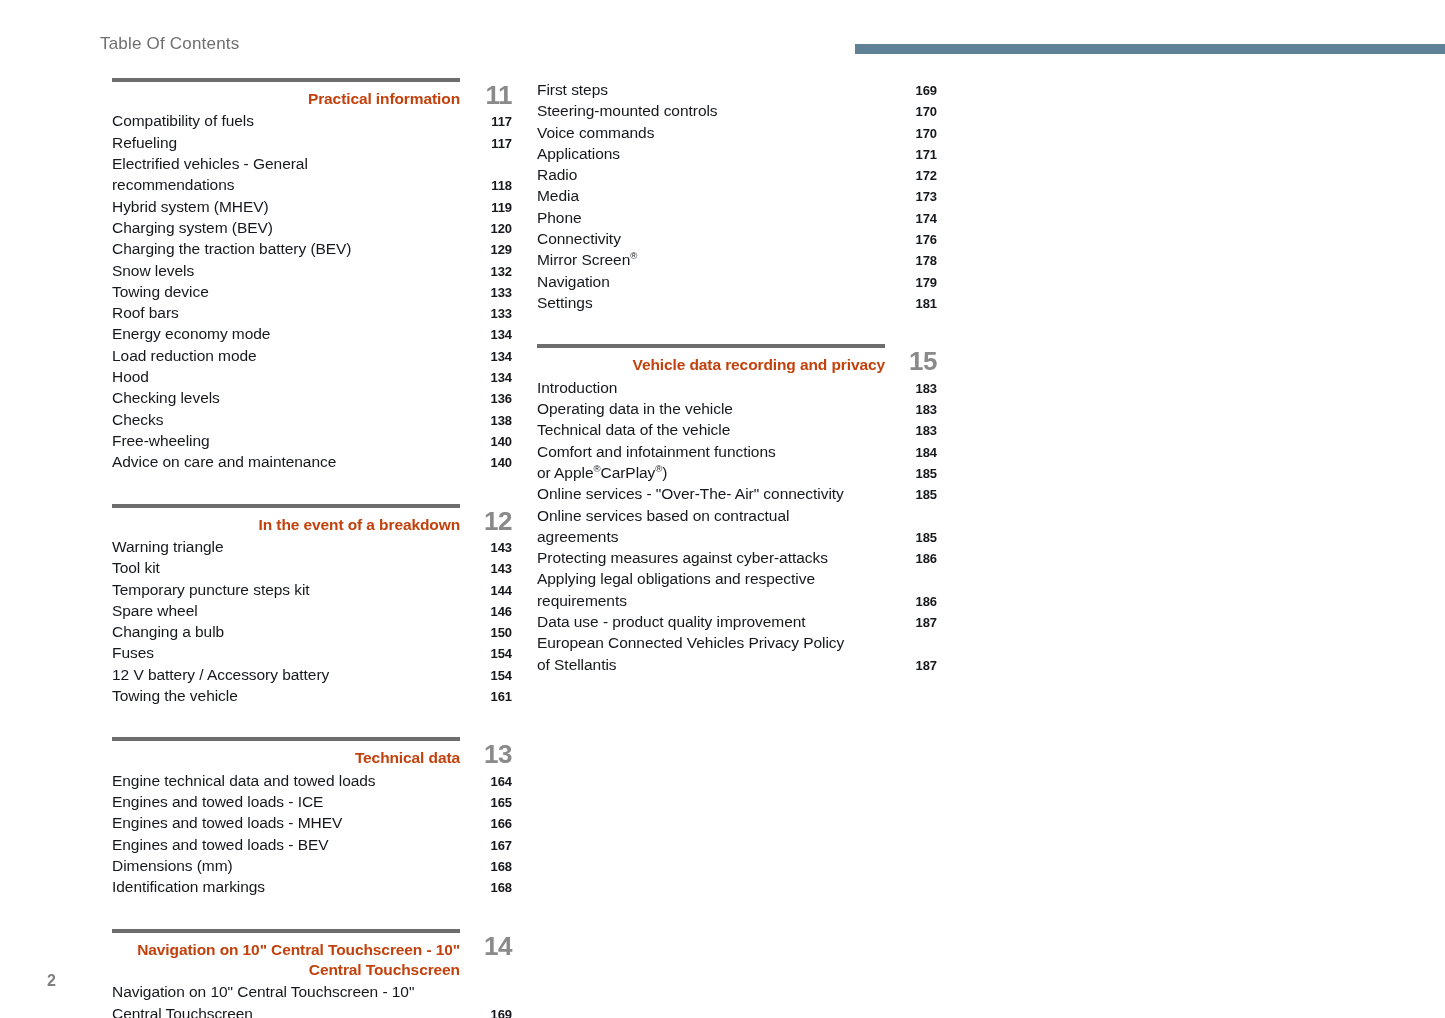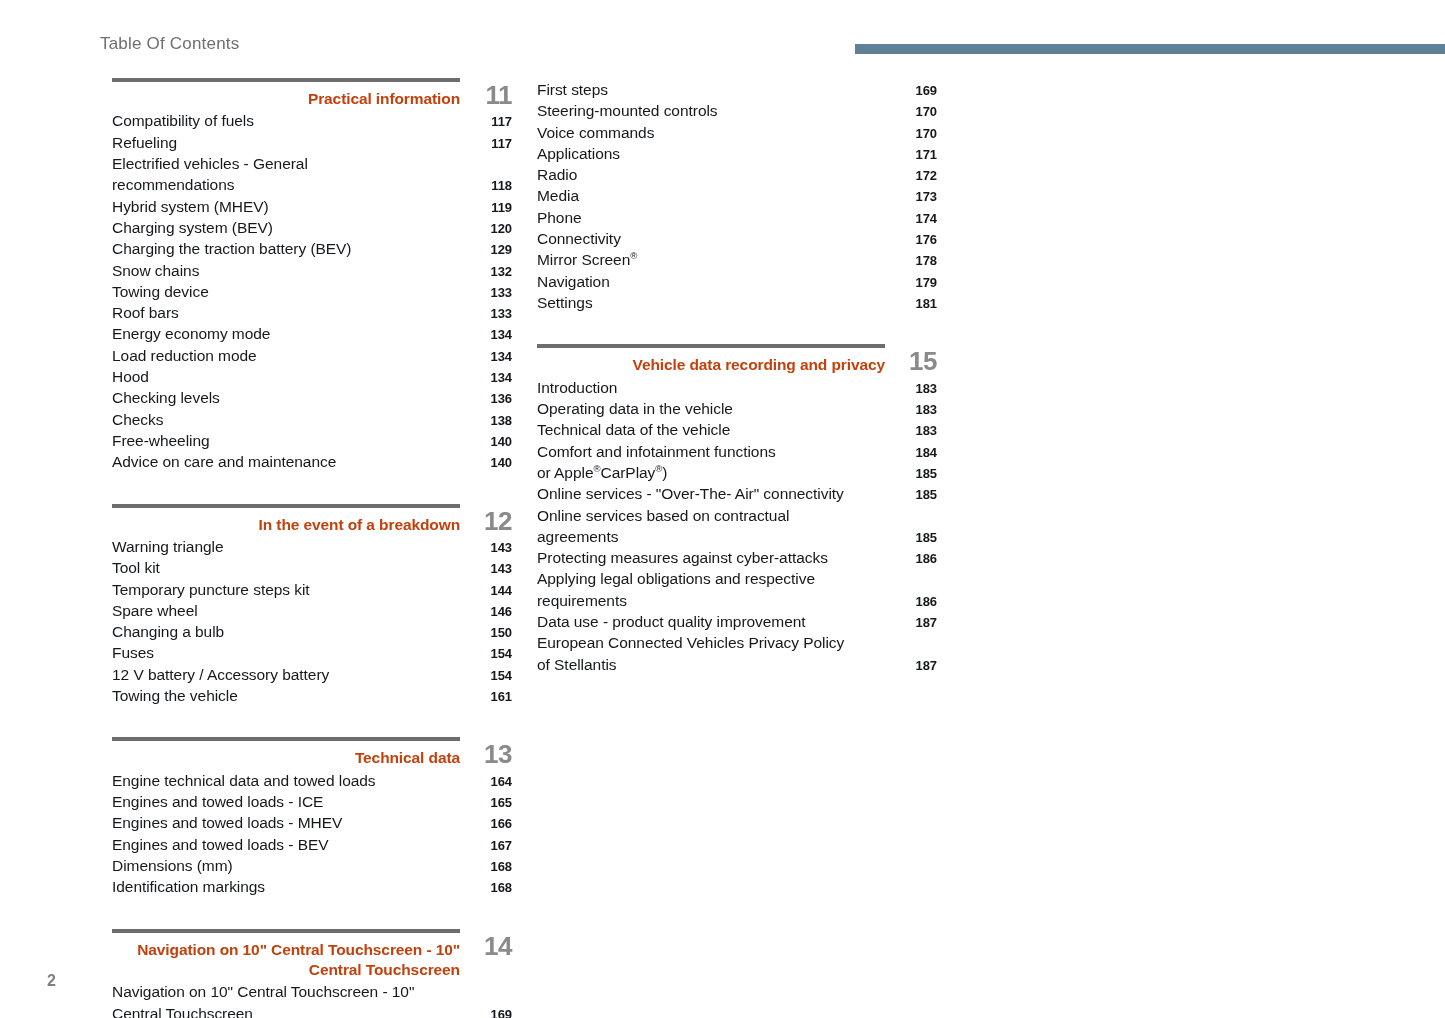--- a/index.html
+++ b/index.html
@@ -167,21 +167,21 @@
         </div>
         <div class="entry">
           <span class="entry-label">Charging system (BEV)</span>
           <span class="entry-page">120</span>
         </div>
         <div class="entry">
           <span class="entry-label">Charging the traction battery (BEV)</span>
           <span class="entry-page">129</span>
         </div>
         <div class="entry">
-          <span class="entry-label">Snow chains</span>
+          <span class="entry-label">Snow levels</span>
           <span class="entry-page">132</span>
         </div>
         <div class="entry">
           <span class="entry-label">Towing device</span>
           <span class="entry-page">133</span>
         </div>
         <div class="entry">
           <span class="entry-label">Roof bars</span>
           <span class="entry-page">133</span>
         </div>

